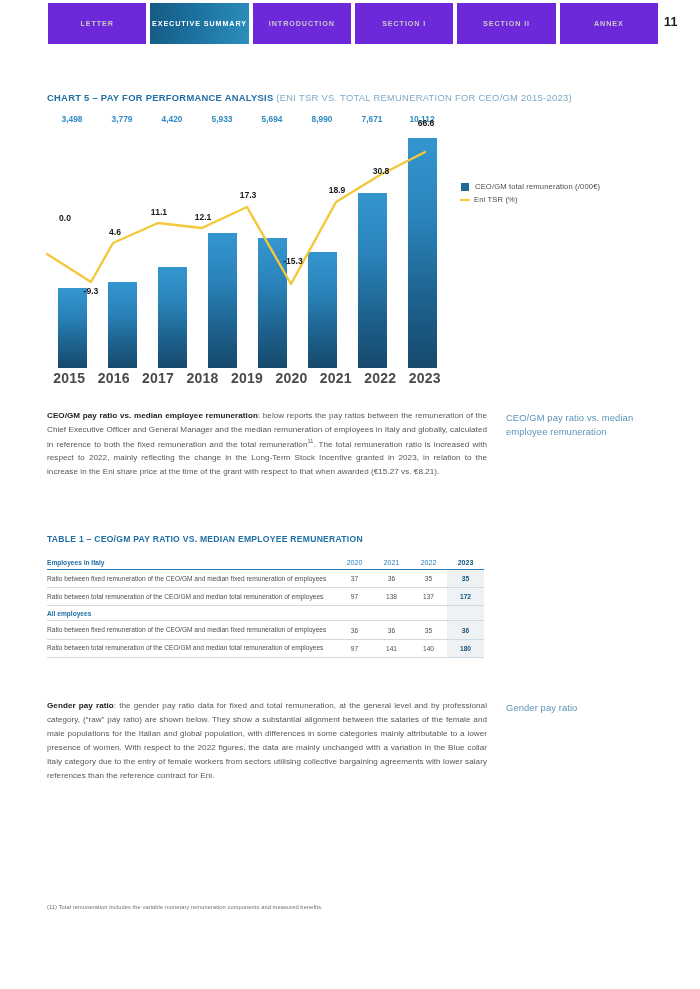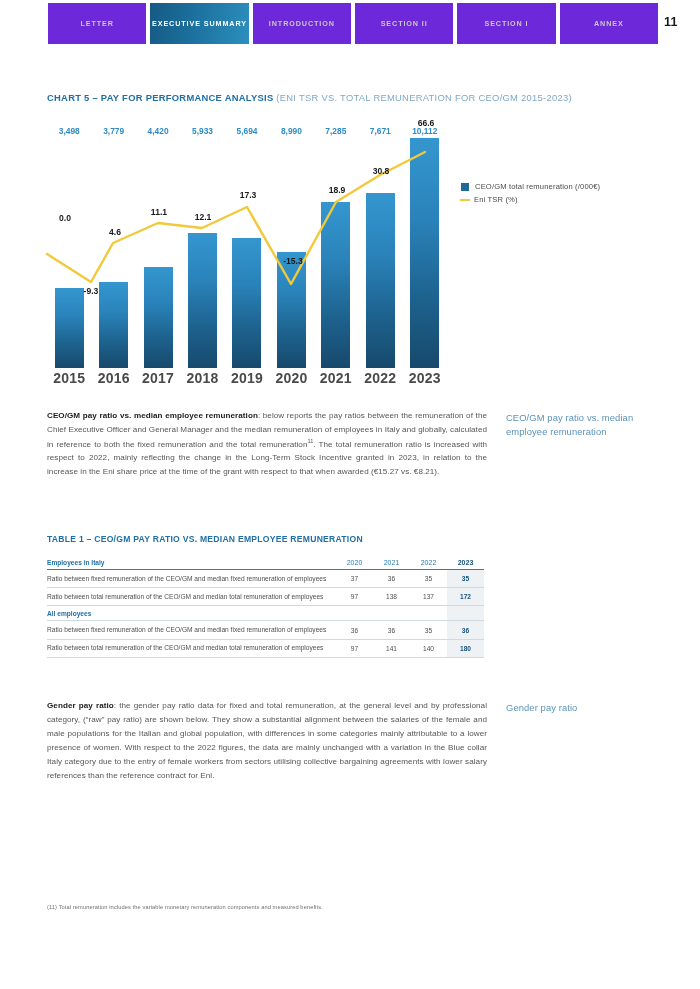--- a/index.html
+++ b/index.html
@@ -105,21 +105,21 @@
     justify-content: flex-end;
     align-items: center;
   }
   .bar {
     width: 29px;
     background: linear-gradient(180deg, #3596cf 0%, #2a83ba 35%, #1d628e 70%, #17496c 100%);
   }
   .barlabel {
     position: absolute;
     bottom: 100%;
-    margin-bottom: 2px;
+    margin-bottom: 14px;
     font-size: 8.4px;
     font-weight: bold;
     color: #2e8bc4;
     white-space: nowrap;
   }
   .xaxis {
     position: absolute;
     left: 0;
     bottom: 0;
     width: 400px;
@@ -297,24 +297,24 @@
   <div class="tab">
       <span>LETTER</span>
     </div>
   <div class="tab active">
       <span>EXECUTIVE SUMMARY</span>
     </div>
   <div class="tab">
       <span>INTRODUCTION</span>
     </div>
   <div class="tab">
+      <span>SECTION I</span>
+    </div>
+  <div class="tab">
       <span>SECTION II</span>
-    </div>
-  <div class="tab">
-      <span>SECTION I</span>
     </div>
   <div class="tab">
       <span>ANNEX</span>
     </div>
 </div>
 <div class="pagenum">11</div>
 
 <div class="chart-title">
   <span class="strong">CHART 5 – PAY FOR PERFORMANCE ANALYSIS</span><span class="light"> (ENI TSR VS. TOTAL REMUNERATION FOR CEO/GM 2015-2023)</span>
 </div>
@@ -340,24 +340,20 @@
         <span class="barlabel">5,933</span>
         <div class="bar" style="height:135.0px"></div>
       </div>
       <div class="barcell">
         <span class="barlabel">5,694</span>
         <div class="bar" style="height:129.6px"></div>
       </div>
       <div class="barcell">
         <span class="barlabel">8,990</span>
         <div class="bar" style="height:115.8px"></div>
-      </div>
-      <div class="barcell">
-        <span class="barlabel">7,285</span>
-        <div class="bar" style="height:165.8px"></div>
       </div>
       <div class="barcell">
         <span class="barlabel">7,671</span>
         <div class="bar" style="height:174.6px"></div>
       </div>
       <div class="barcell">
         <span class="barlabel">10,112</span>
         <div class="bar" style="height:230.0px"></div>
       </div>
     </div>

